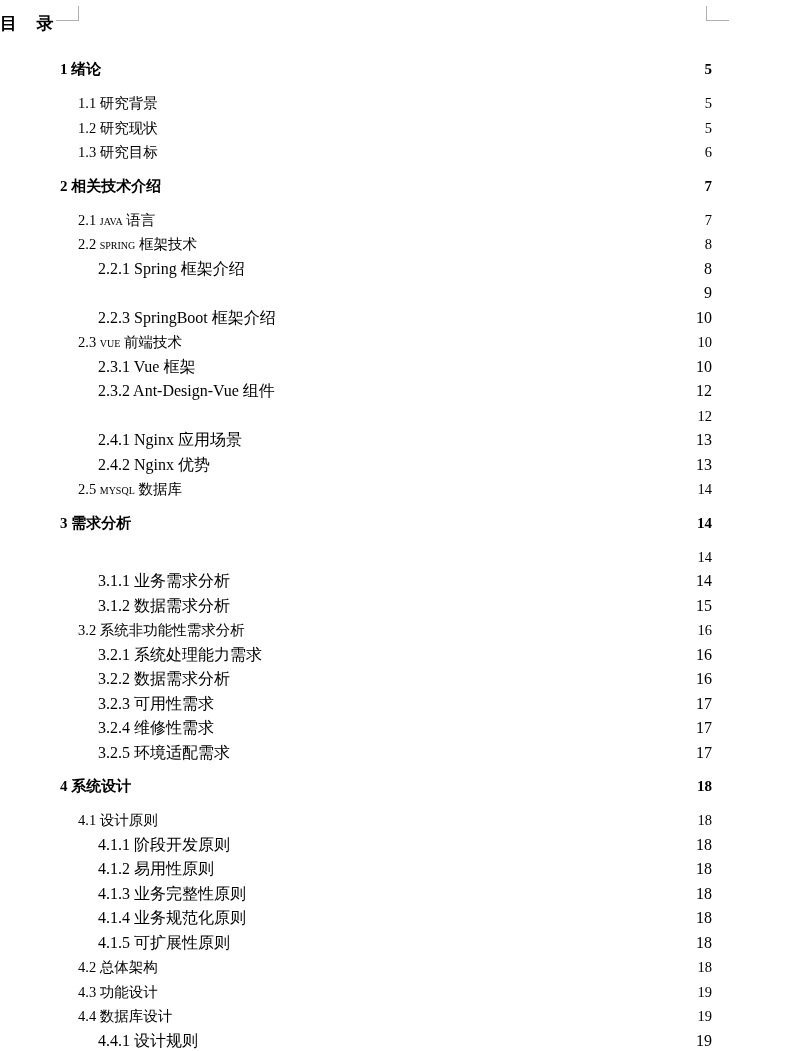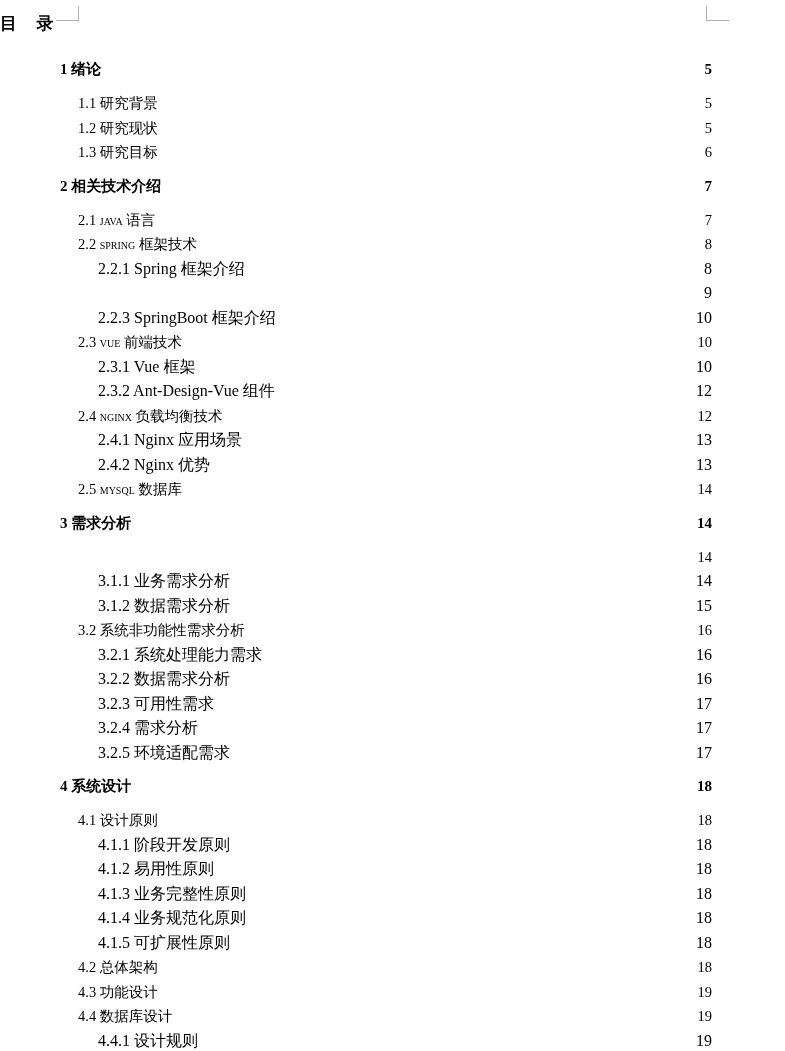--- a/index.html
+++ b/index.html
@@ -207,21 +207,20 @@
       <span class="entry-text">2.3.1 Vue 框架</span>
       <span class="leader"></span>
       <span class="page-num">10</span>
     </div>
     <div class="toc-entry level-3">
       <span class="entry-text">2.3.2 Ant-Design-Vue 组件</span>
       <span class="leader"></span>
       <span class="page-num">12</span>
     </div>
     <div class="toc-entry level-2">
-      <span class="entry-text">2.4 <span class="sc">NGINX</span> 负载均衡技术</span>
       <span class="leader"></span>
       <span class="page-num">12</span>
     </div>
     <div class="toc-entry level-3">
       <span class="entry-text">2.4.1 Nginx 应用场景</span>
       <span class="leader"></span>
       <span class="page-num">13</span>
     </div>
     <div class="toc-entry level-3">
       <span class="entry-text">2.4.2 Nginx 优势</span>
@@ -266,21 +265,21 @@
       <span class="entry-text">3.2.2 数据需求分析</span>
       <span class="leader"></span>
       <span class="page-num">16</span>
     </div>
     <div class="toc-entry level-3">
       <span class="entry-text">3.2.3 可用性需求</span>
       <span class="leader"></span>
       <span class="page-num">17</span>
     </div>
     <div class="toc-entry level-3">
-      <span class="entry-text">3.2.4 需求分析</span>
+      <span class="entry-text">3.2.4 维修性需求</span>
       <span class="leader"></span>
       <span class="page-num">17</span>
     </div>
     <div class="toc-entry level-3">
       <span class="entry-text">3.2.5 环境适配需求</span>
       <span class="leader"></span>
       <span class="page-num">17</span>
     </div>
     <div class="toc-entry level-1">
       <span class="entry-text">4 系统设计</span>

